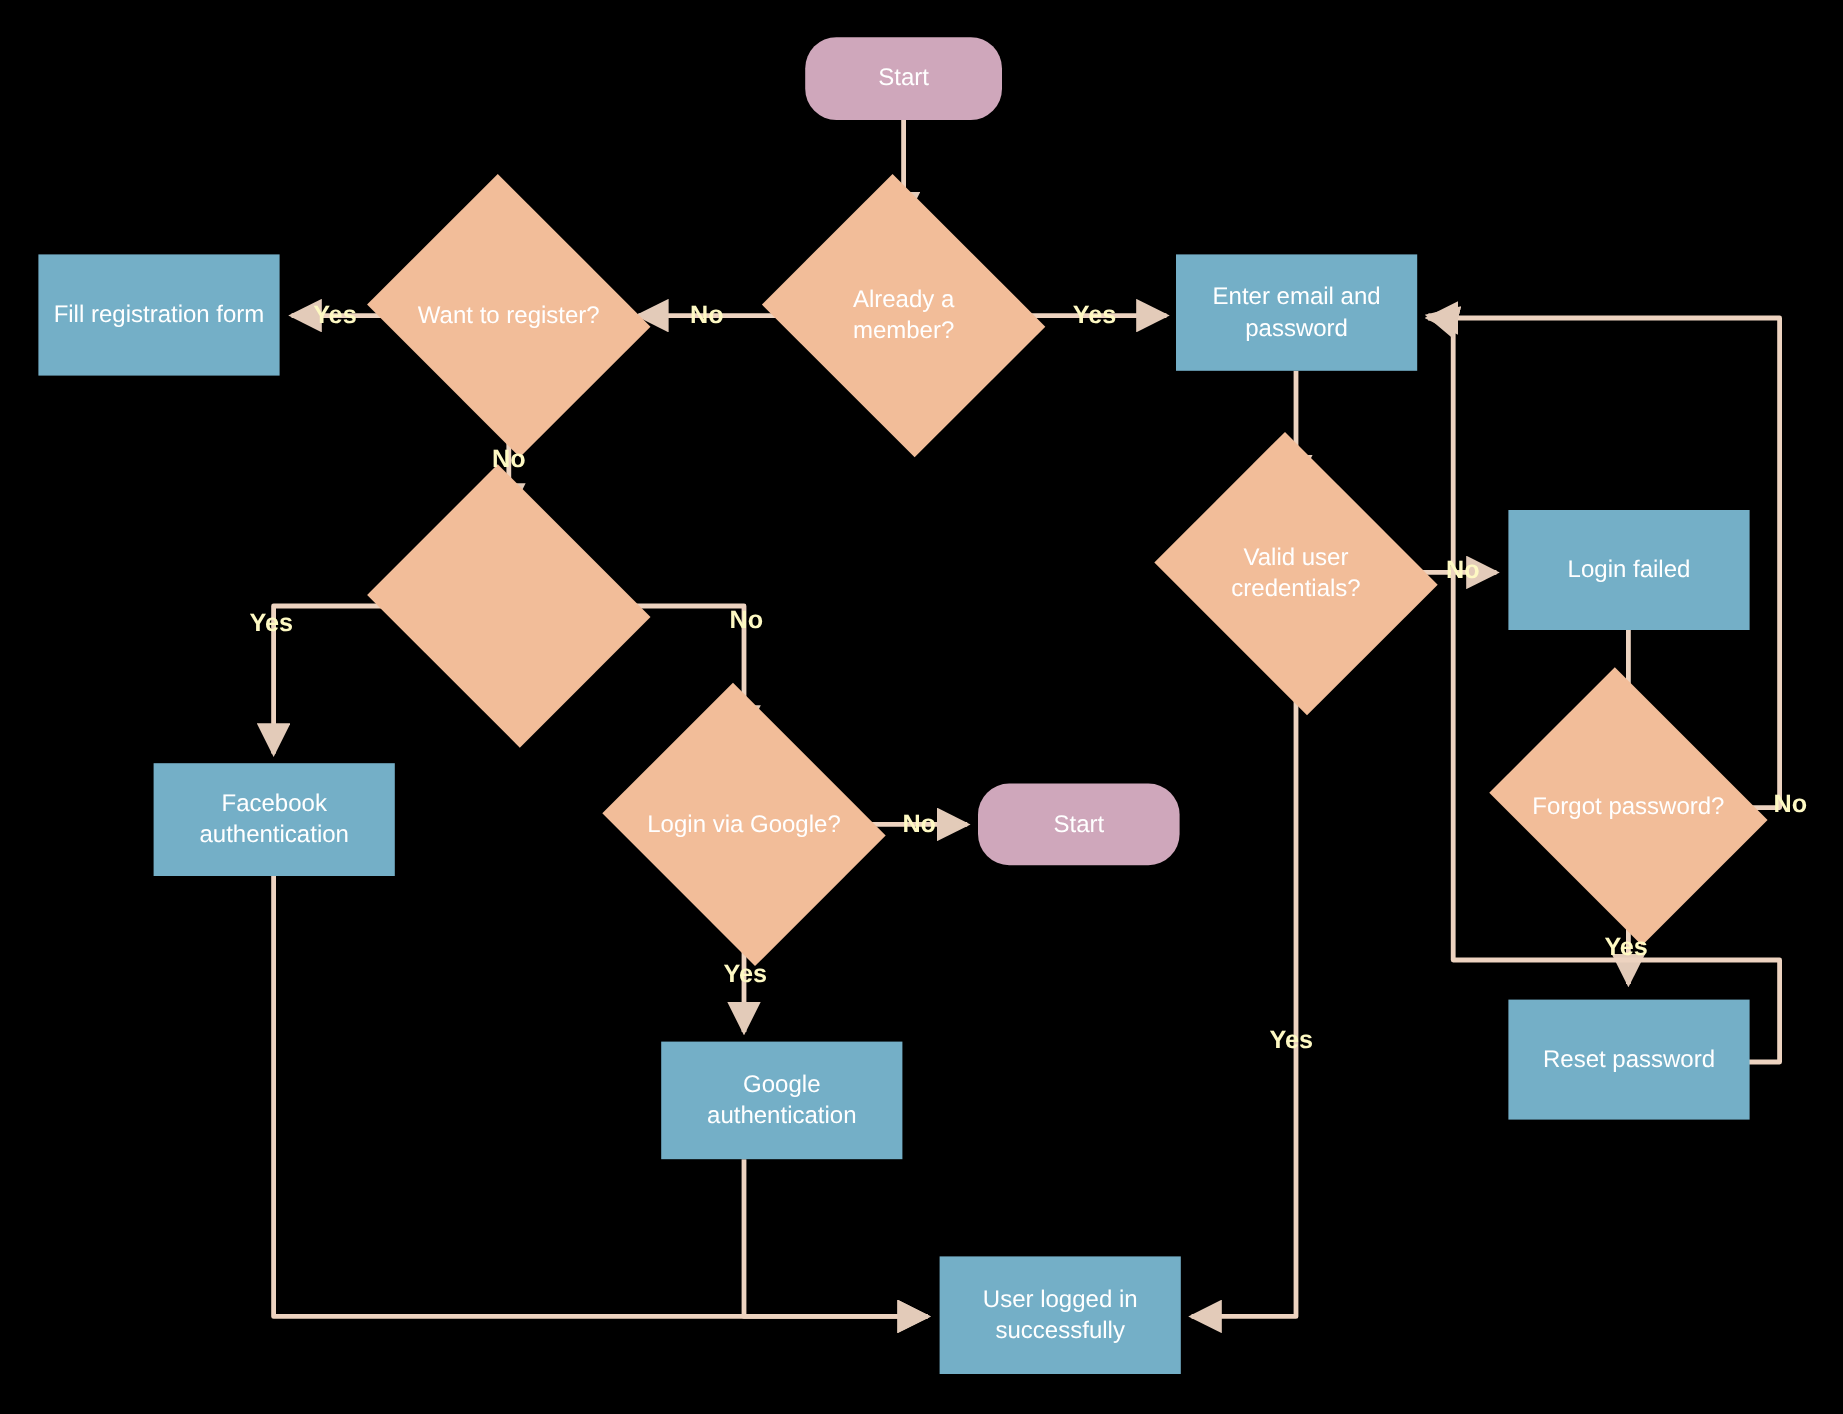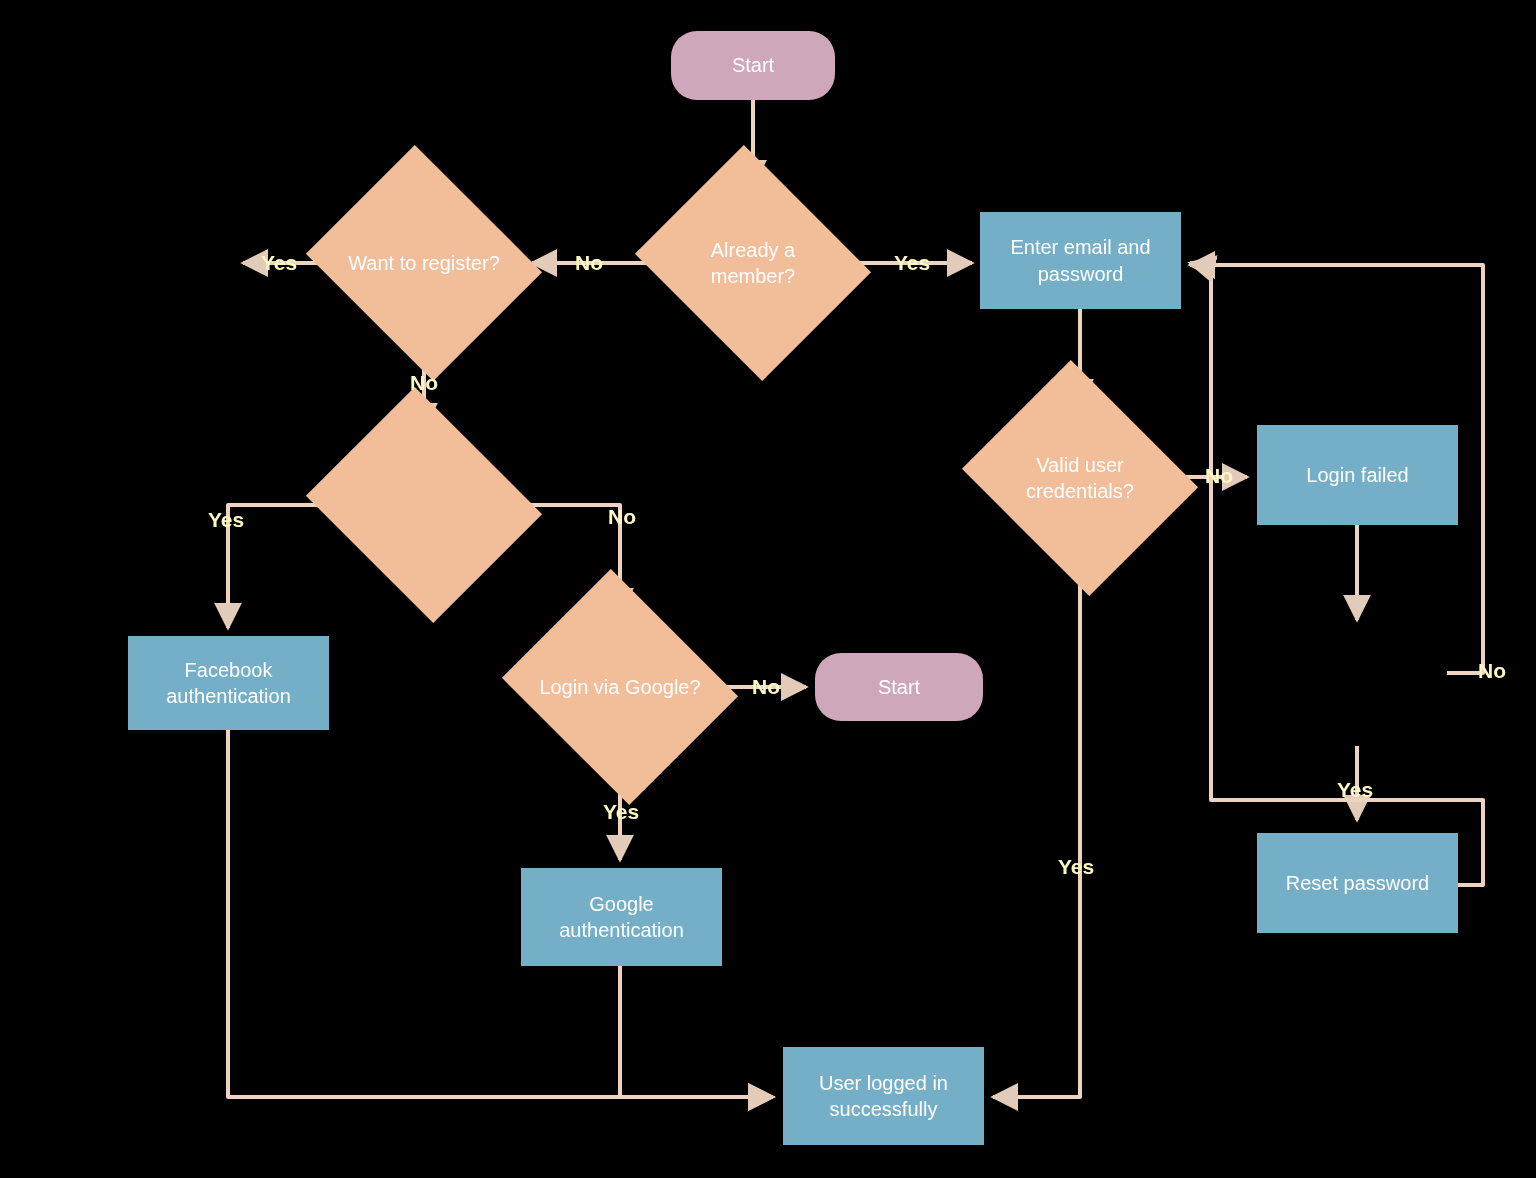--- a/index.html
+++ b/index.html
@@ -149,55 +149,62 @@
   <div class="node decision" style="left:663px; top:186px; width:180px; height:154px;">
     <span class="diamond-shape"></span>
     <span class="label">Already a member?</span>
   </div>
 
   <div class="node decision" style="left:334px; top:186px; width:180px; height:154px;">
     <span class="diamond-shape"></span>
     <span class="label">Want to register?</span>
   </div>
 
+  <div class="node process" style="left:32px; top:212px; width:201px; height:101px;">
+    <span class="label">Fill registration form</span>
+  </div>
 
   <div class="node decision" style="left:334px; top:428px; width:180px; height:154px;">
     <span class="diamond-shape"></span>
   </div>
 
   <div class="node process" style="left:128px; top:636px; width:201px; height:94px;">
     <span class="label">Facebook authentication</span>
   </div>
 
   <div class="node decision" style="left:530px; top:610px; width:180px; height:154px;">
     <span class="diamond-shape"></span>
     <span class="label">Login via Google?</span>
   </div>
 
-  <div class="node process" style="left:521px; top:868px; width:201px; height:98px;">
+  <div class="node process" style="left:551px; top:868px; width:201px; height:98px;">
     <span class="label">Google authentication</span>
   </div>
 
   <div class="node terminal" style="left:815px; top:653px; width:168px; height:68px;">
     <span class="label">Start</span>
   </div>
 
   <div class="node process" style="left:980px; top:212px; width:201px; height:97px;">
     <span class="label">Enter email and password</span>
   </div>
 
   <div class="node decision" style="left:990px; top:401px; width:180px; height:154px;justify-content:flex-end;">
     <span class="diamond-shape"></span>
     <span class="label">Valid user credentials?</span>
   </div>
 
   <div class="node process" style="left:1257px; top:425px; width:201px; height:100px;">
     <span class="label">Login failed</span>
   </div>
 
+  <div class="node decision" style="left:1267px; top:598px; width:180px; height:148px;">
+    <span class="diamond-shape"></span>
+    <span class="label">Forgot password?</span>
+  </div>
 
   <div class="node process" style="left:1257px; top:833px; width:201px; height:100px;">
     <span class="label">Reset password</span>
   </div>
 
   <div class="node process" style="left:783px; top:1047px; width:201px; height:98px;">
     <span class="label">User logged in successfully</span>
   </div>
 
   <span class="edge-label" style="left:575px; top:251px;">No</span>

